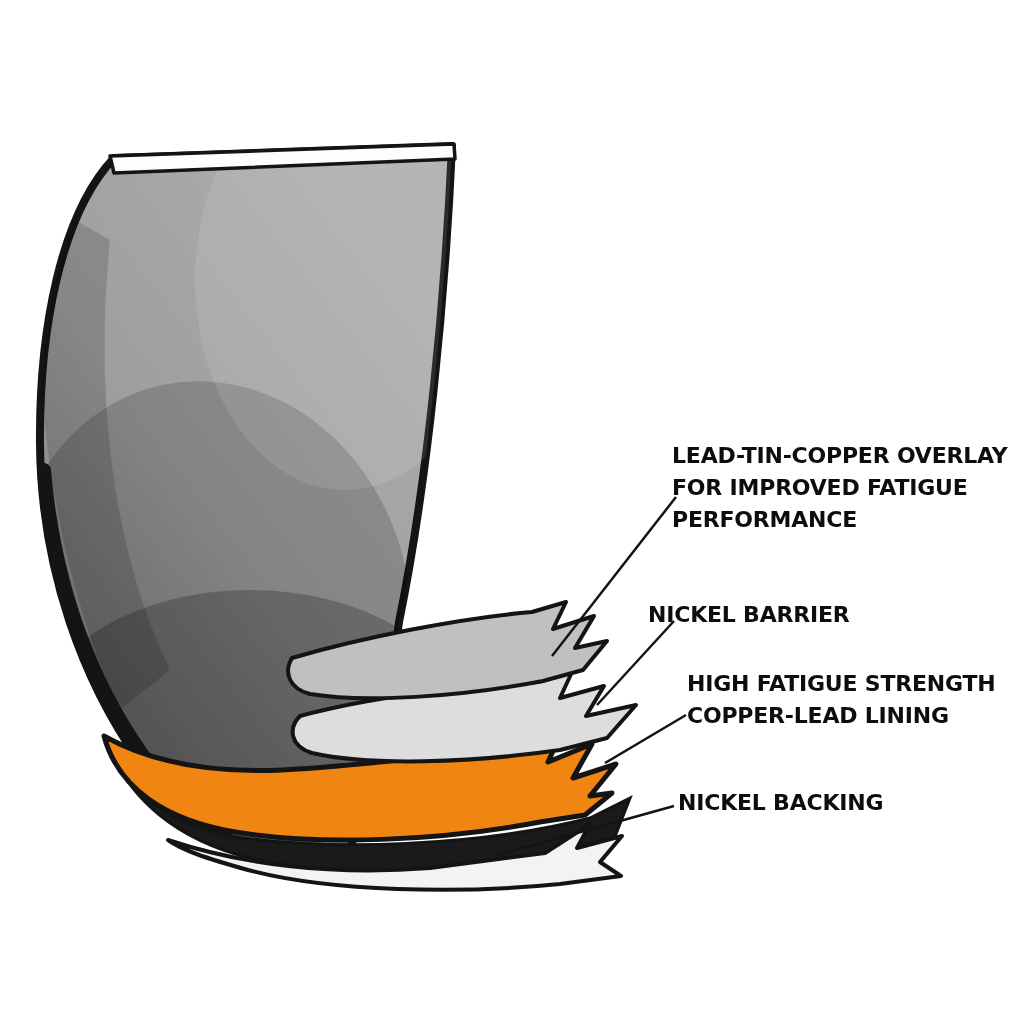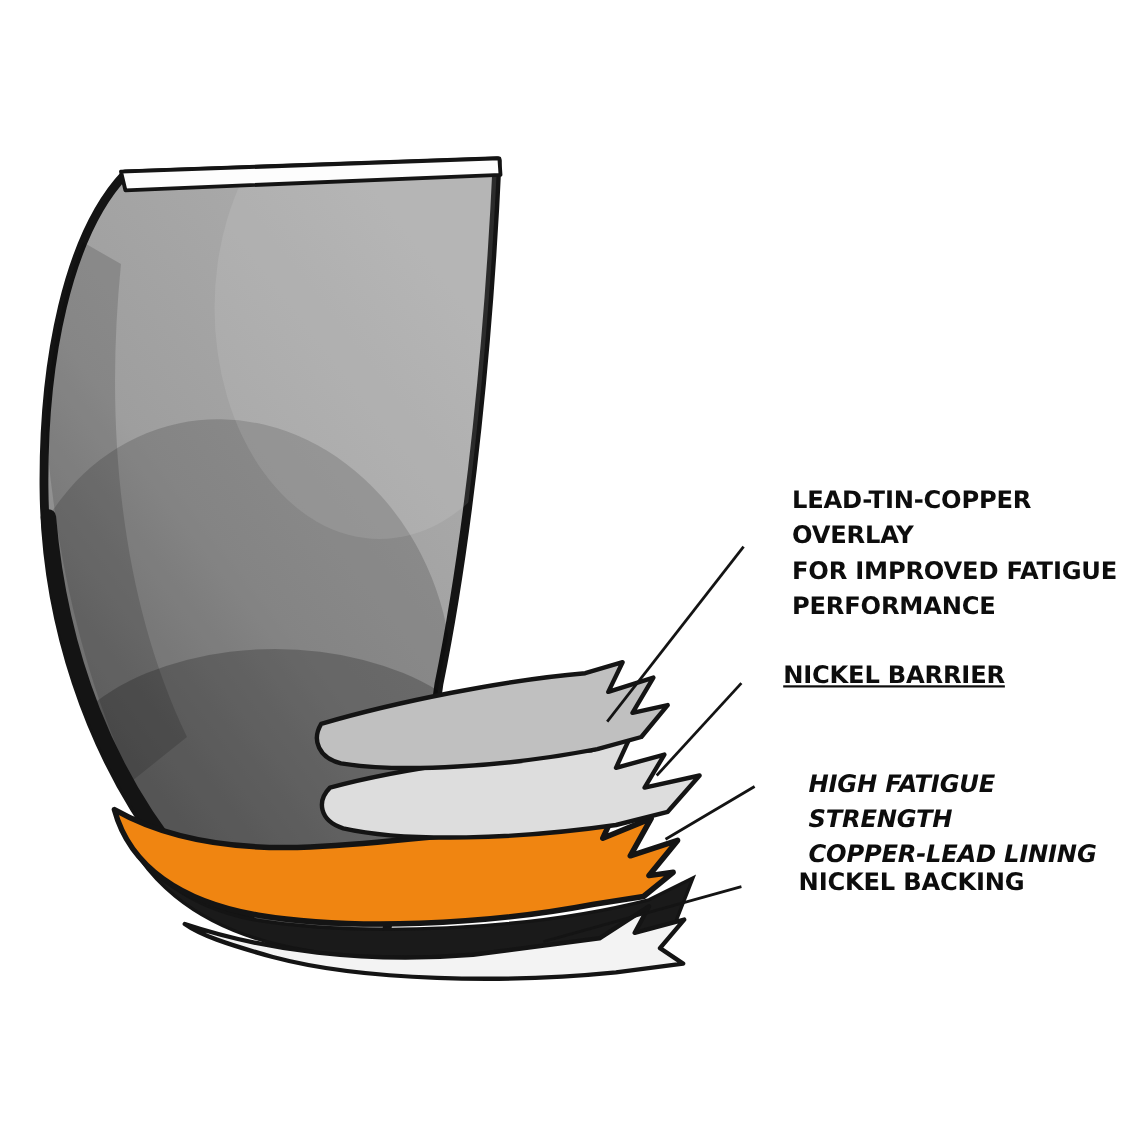--- a/index.html
+++ b/index.html
@@ -26,25 +26,24 @@
   .label {
     position: absolute;
     font-weight: bold;
     font-size: 22px;
     line-height: 1.45;
     color: #0d0d0d;
     white-space: pre-line;
     letter-spacing: -0.2px;
     -webkit-user-select: none;
     user-select: none;
-    margin-left: 48px;
   }
   #lab-overlay { left: 672px; top: 440px; }
-  #lab-nickel  { left: 664px; top: 599px; text-decoration: underline; }
-  #lab-copper  { left: 687px; top: 698px; font-style: italic; }
+  #lab-nickel  { left: 648px; top: 599px; }
+  #lab-copper  { left: 687px; top: 668px; }
   #lab-steel   { left: 678px; top: 787px; }
 </style>
 </head>
 <body>
 
 <div id="canvas">
 
   <svg id="drawing" viewBox="0 0 1024 1024" xmlns="http://www.w3.org/2000/svg">
     <defs>
       <linearGradient id="shellGrad" x1="0.75" y1="0.05" x2="0.1" y2="0.95">

